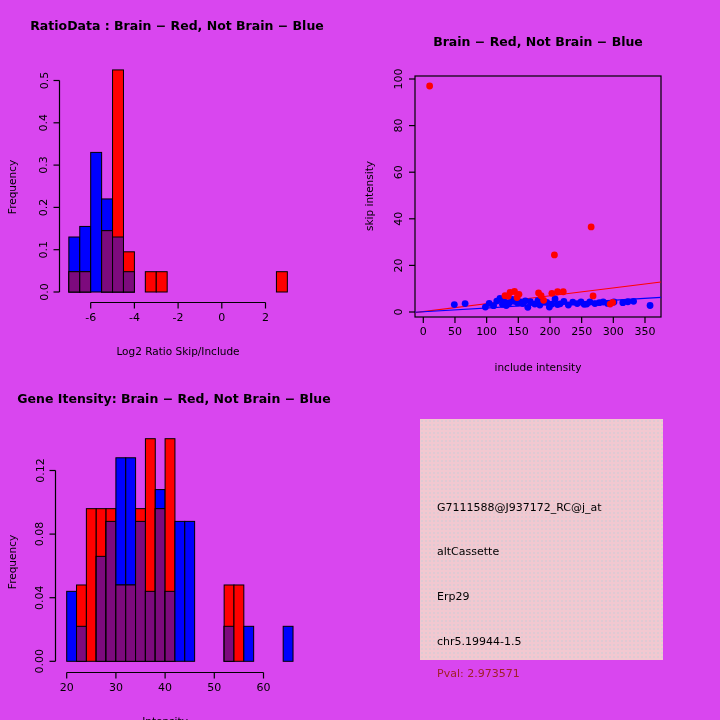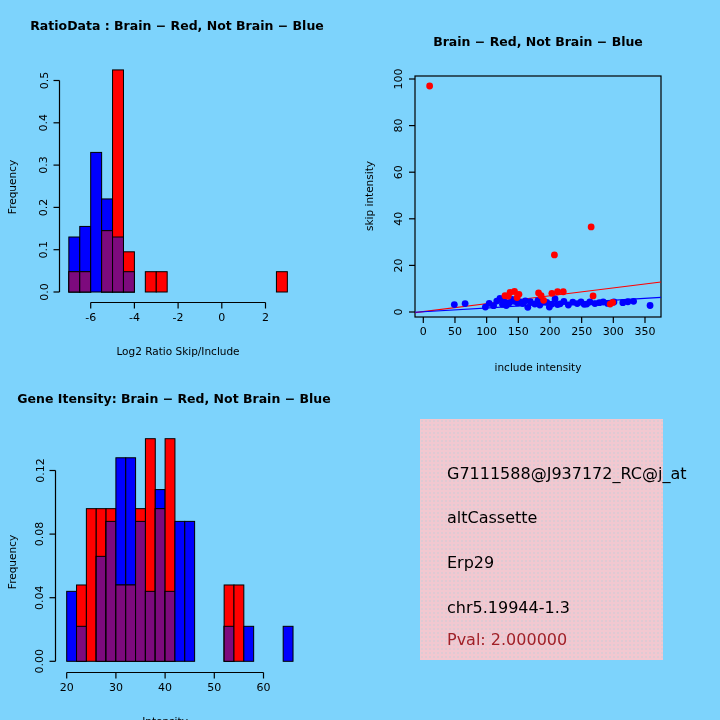--- a/index.html
+++ b/index.html
@@ -1,27 +1,27 @@
 <!DOCTYPE html>
 <html><head>
 <meta charset="utf-8">
 <style>
   html,body{margin:0;padding:0;background:#ffffff;}
-  #root{position:relative;width:720px;height:720px;background:#7dd3fc;overflow:hidden;
+  #root{position:relative;width:720px;height:720px;background:#d946ef;overflow:hidden;
         font-family:"DejaVu Sans",sans-serif;}
   .panel{position:absolute;width:360px;height:360px;}
   svg text{font-family:"DejaVu Sans",sans-serif;fill:#000000;}
   text.t{font-size:12.5px;font-weight:bold;}
   text.al{font-size:10.5px;}
   text.tk{font-size:11px;}
   .infobox{position:absolute;left:60px;top:59px;width:243px;height:241px;
            background-color:#F2C8D0;
            background-image:radial-gradient(#DFCAD3 0.8px, rgba(0,0,0,0) 0.8px);
            background-size:4px 4px;}
-  .il{position:absolute;left:27px;font-size:16px;color:#000000;white-space:nowrap;}
+  .il{position:absolute;left:17px;font-size:11px;color:#000000;white-space:nowrap;margin-top:37px;}
   .il.pval{color:#A02128;}
 </style>
 </head>
 <body>
 
 <div id="root">
 
   <div class="panel" style="left:0;top:0">
     <svg id="chart0" width="360" height="360">
       <text class="t" x="177" y="30" text-anchor="middle">RatioData : Brain − Red, Not Brain − Blue</text>
@@ -245,18 +245,18 @@
           <text class="tk" x="43.5" y="98.50000000000003" text-anchor="middle" transform="rotate(-90 43.5 98.50000000000003)">0.12</text>
         </g>
     </svg>
   </div>
 
   <div class="panel" style="left:360px;top:360px">
     <div class="infobox">
       <div class="il" style="top:45px">G7111588@J937172_RC@j_at</div>
       <div class="il" style="top:89px">altCassette</div>
       <div class="il" style="top:134px">Erp29</div>
-      <div class="il" style="top:179px">chr5.19944-1.3</div>
-      <div class="il pval" style="top:211px">Pval: 2.000000</div>
+      <div class="il" style="top:179px">chr5.19944-1.5</div>
+      <div class="il pval" style="top:211px">Pval: 2.973571</div>
     </div>
   </div>
 
 </div>
 
 </body></html>

